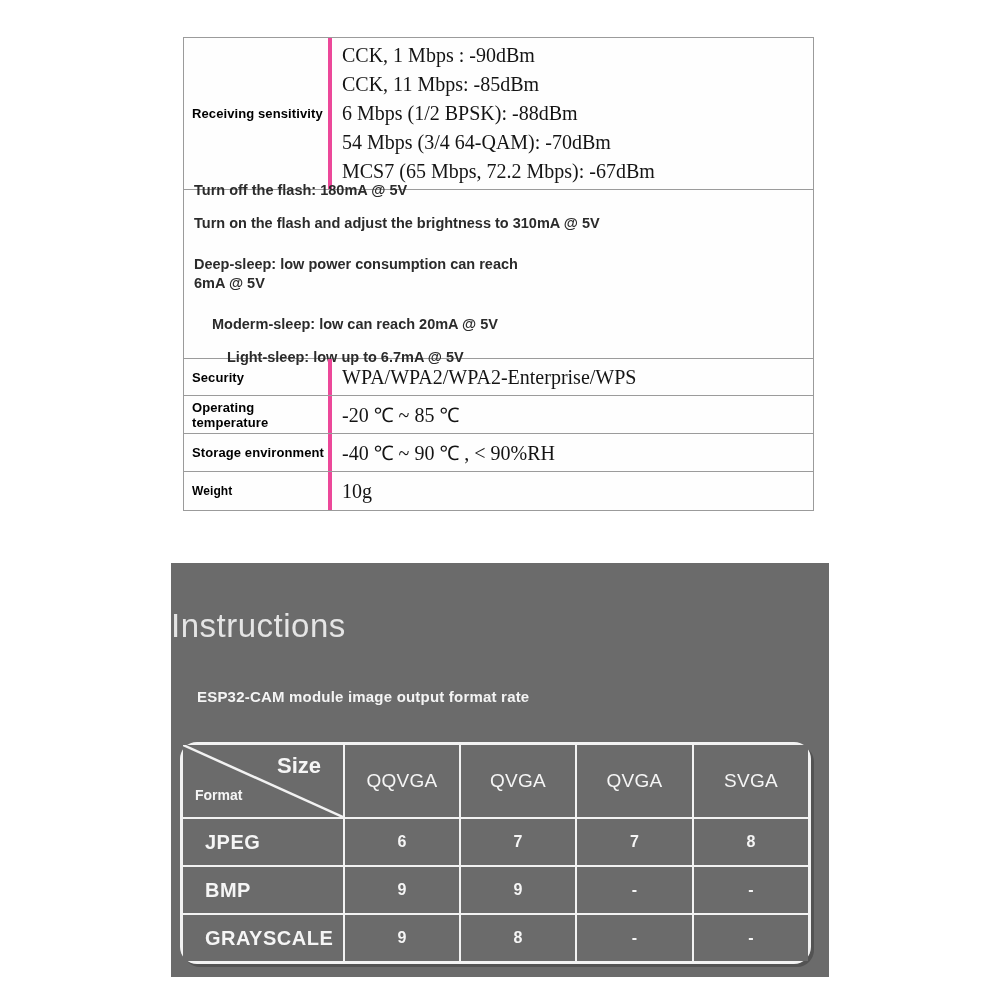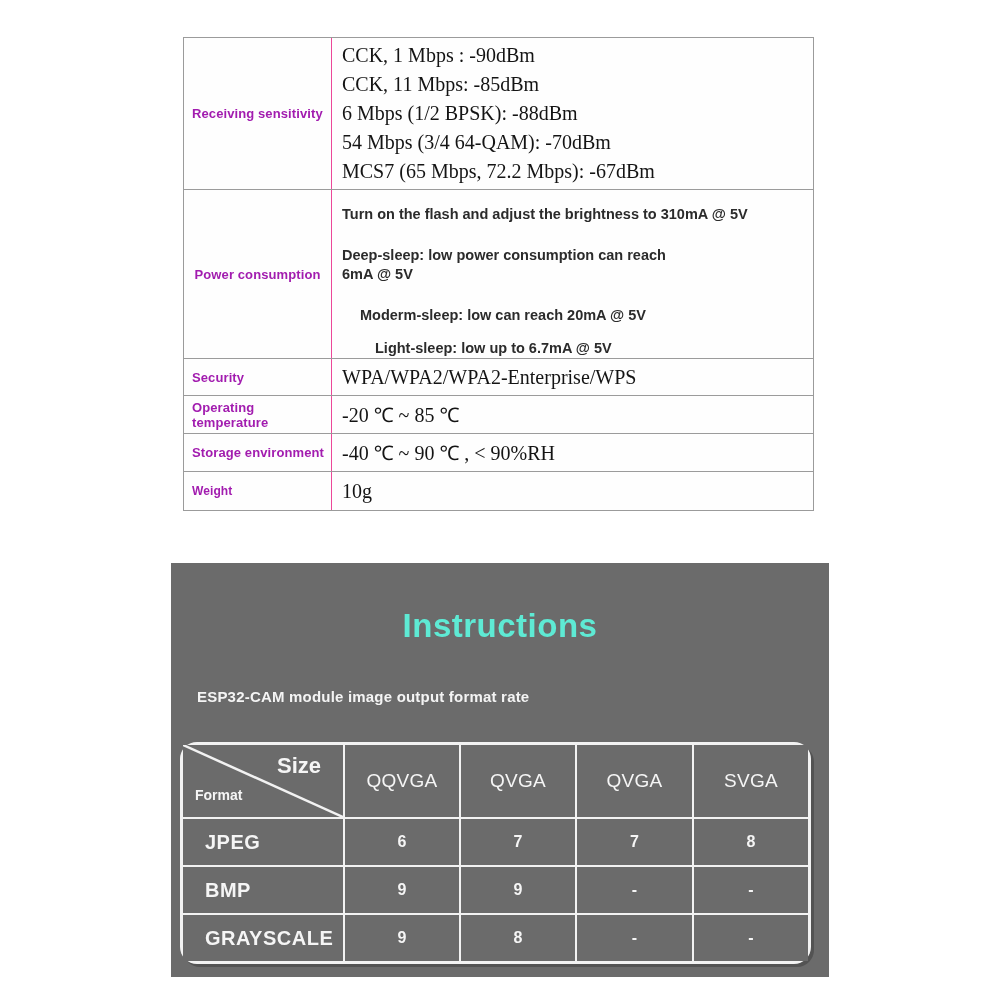--- a/index.html
+++ b/index.html
@@ -11,23 +11,23 @@
   }
 
   
   .spec-table {
     position:absolute; left:183px; top:37px; width:631px;
     border:1px solid #9b9b9b; background:#fefefe;
   }
   .spec-row { display:flex; border-bottom:1px solid #9b9b9b; }
   .spec-row:last-child { border-bottom:none; }
   .spec-label {
-    width:148px; flex:0 0 148px; border-right:1px solid #ec4899;
+    width:148px; flex:0 0 148px; border-right:4px solid #ec4899;
     display:flex; align-items:center; padding-left:8px;
-    font-size:13px; font-weight:700; color:#a21caf; letter-spacing:0.1px;
+    font-size:13px; font-weight:700; color:#000000; letter-spacing:0.1px;
   }
   .spec-label.centered { justify-content:center; text-align:center; padding-left:0; }
   .spec-label.big { font-size:12px; }
   .spec-value {
     flex:1; display:flex; flex-direction:column; justify-content:center;
     padding-left:10px;
   }
   .serif-line {
     font-family:"Liberation Serif", serif; font-size:20px; color:#141414;
     line-height:29px; white-space:nowrap;
@@ -45,21 +45,21 @@
   .pc-ind1  { padding-left:18px; }
   .pc-ind2  { padding-left:33px; }
 
   
   .gray-panel {
     position:absolute; left:171px; top:563px; width:658px; height:414px;
     background:#6b6b6b;
   }
   .panel-title {
     position:absolute; top:44px; left:0; width:100%;
-    text-align:center; font-size:33px; font-weight:700; color:#5eead4;
+    text-align:left; font-size:33px; font-weight:400; color:#e5e5e5;
     letter-spacing:0.5px;
   }
   .panel-subtitle {
     position:absolute; top:125px; left:26px;
     font-size:15px; font-weight:700; color:#f4f4f4; letter-spacing:0.2px;
   }
 
   
   .format-table {
     position:absolute; left:9px; top:179px; width:631px; height:222px;
@@ -101,22 +101,22 @@
       <div class="spec-value">
         <div class="serif-line">CCK, 1 Mbps : -90dBm</div>
         <div class="serif-line">CCK, 11 Mbps: -85dBm</div>
         <div class="serif-line">6 Mbps (1/2 BPSK): -88dBm</div>
         <div class="serif-line">54 Mbps (3/4 64-QAM): -70dBm</div>
         <div class="serif-line">MCS7 (65 Mbps, 72.2 Mbps): -67dBm</div>
       </div>
     </div>
 
     <div class="spec-row" style="height:169px">
-      <div class="spec-label centered">Power consumption</div>
       <div class="spec-value">
+        <div class="pc-line">Turn off the flash: 180mA @ 5V</div>
         <div class="pc-line pc-gap">Turn on the flash and adjust the brightness to 310mA @ 5V</div>
         <div class="pc-line pc-gap-s">Deep-sleep: low power consumption can reach</div>
         <div class="pc-line">6mA @ 5V</div>
         <div class="pc-line pc-gap-s pc-ind1">Moderm-sleep: low can reach 20mA @ 5V</div>
         <div class="pc-line pc-gap pc-ind2">Light-sleep: low up to 6.7mA @ 5V</div>
       </div>
     </div>
 
     <div class="spec-row" style="height:37px">
       <div class="spec-label">Security</div>

